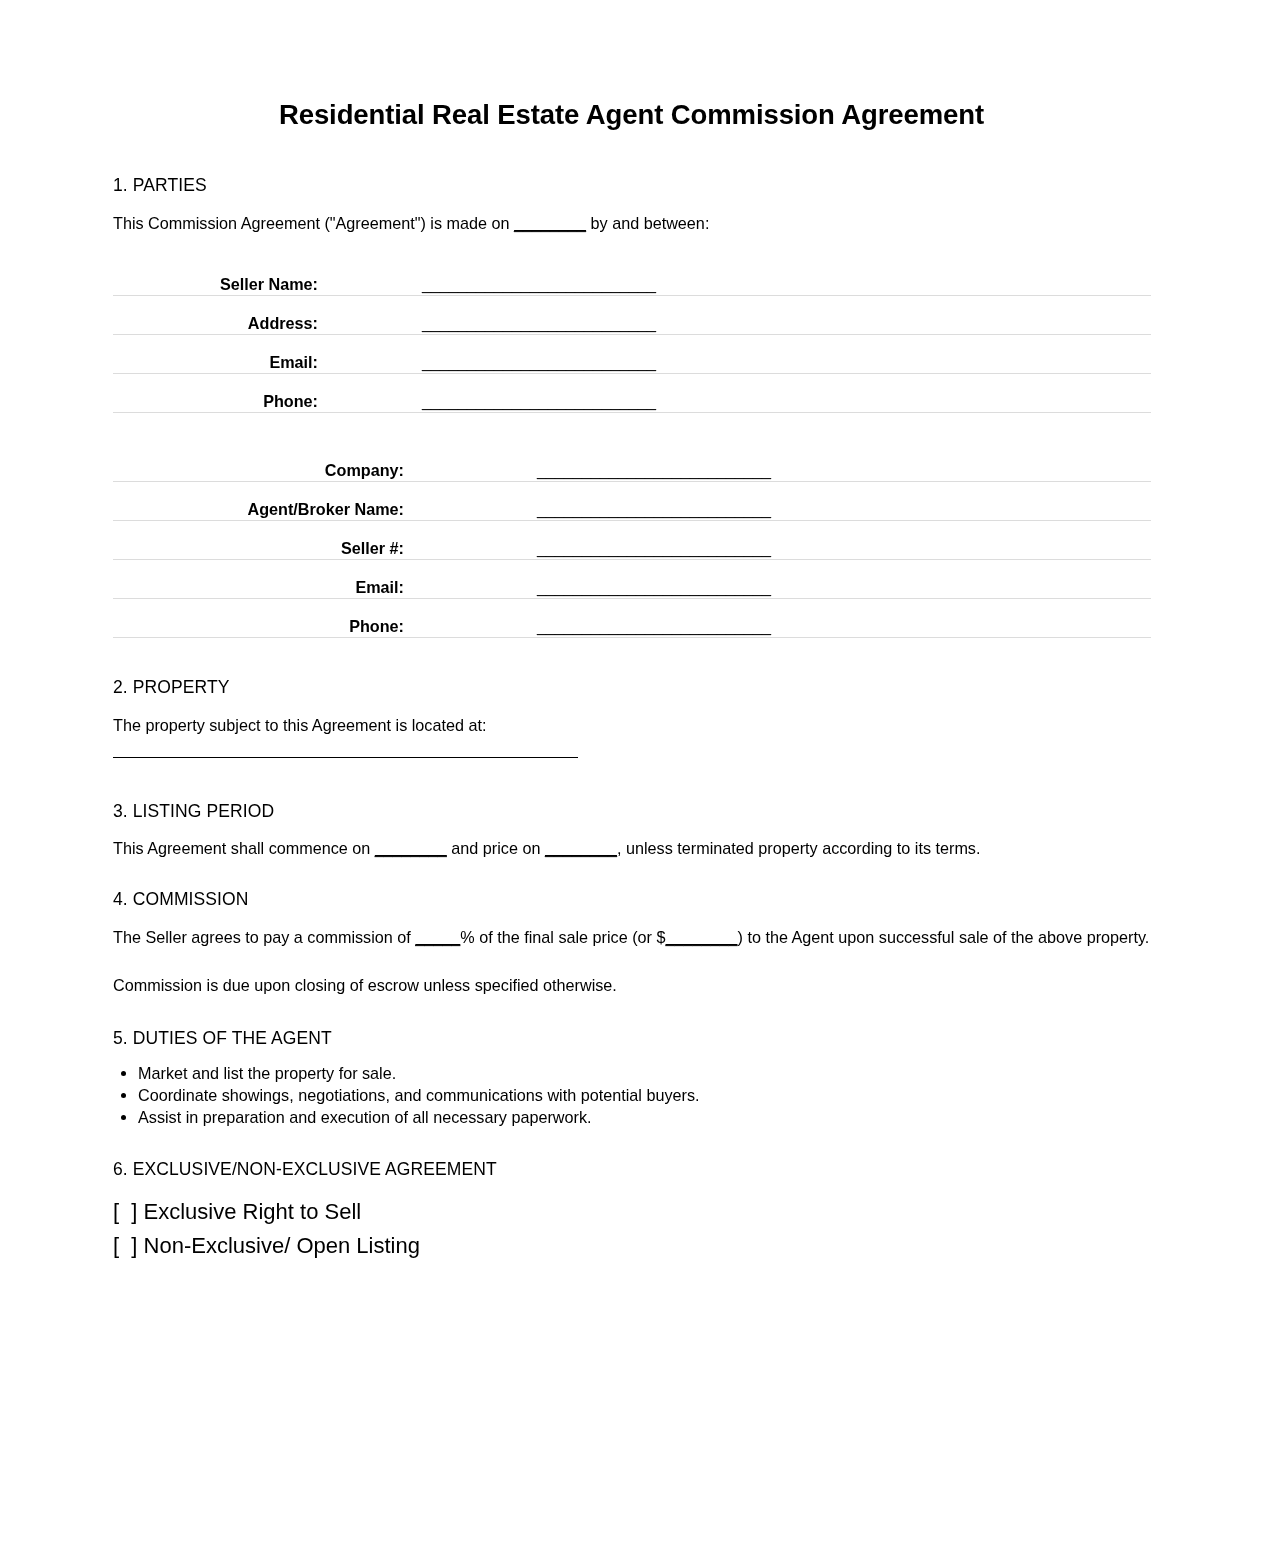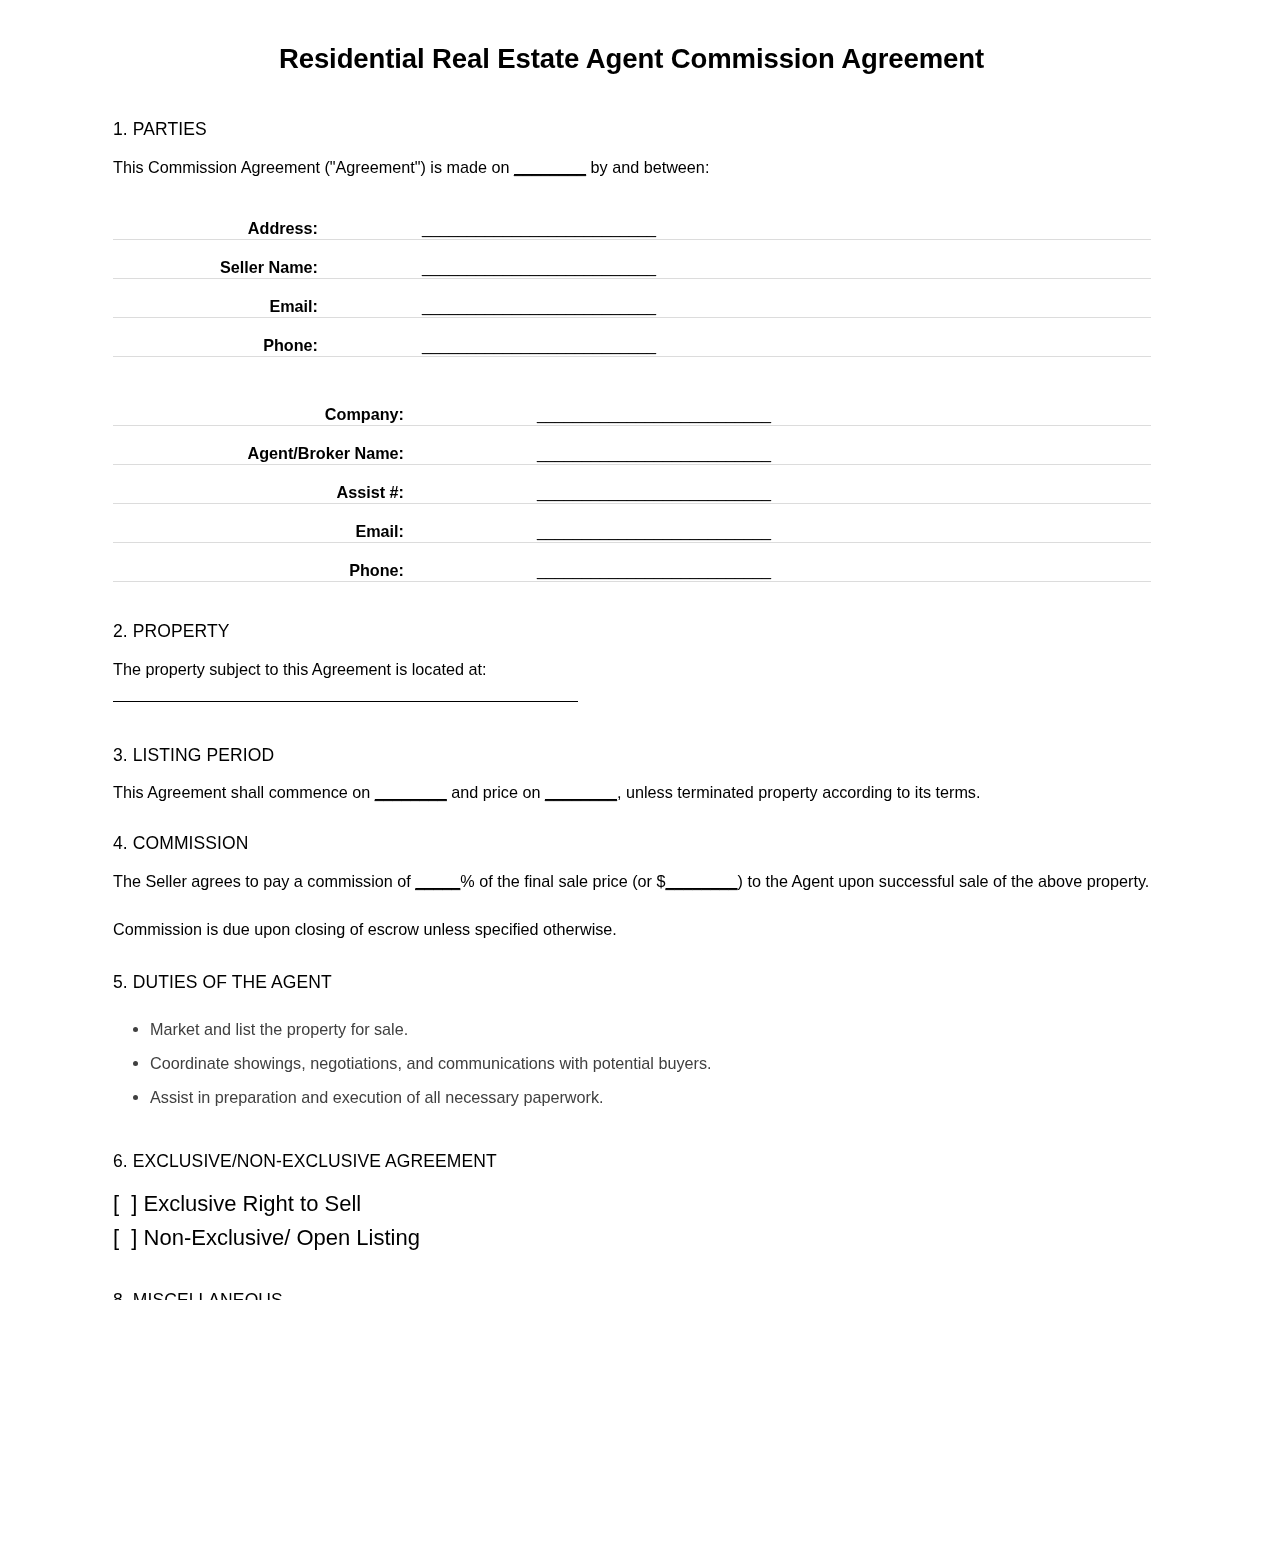--- a/index.html
+++ b/index.html
@@ -38,21 +38,21 @@
   .content {
     margin-left: 113px;
     width: 1038px;
   }
 
   h1.doc-title {
     font-size: 27.5px;
     font-weight: bold;
     text-align: center;
     margin: 0;
-    padding-top: 42px;
+    padding-top: 98px;
     letter-spacing: -0.1px;
     color: #000;
     line-height: 1.25;
   }
 
   h2.section-heading {
     font-size: 17.5px;
     font-weight: normal;
     margin: 0;
     color: #000;
@@ -124,23 +124,23 @@
   }
 
   ul.doc-list {
     margin: 0;
     padding: 0 0 0 25px;
     list-style-type: disc;
   }
   ul.doc-list li {
     font-size: 16.2px;
     line-height: 1.33;
-    margin: 12px;
-    padding: 0;
-    color: #404040;
+    margin: 0;
+    padding: 0;
+    color: #000000;
   }
 
   .checkline {
     font-size: 22px;
     line-height: 1.55;
     white-space: pre;
     color: #000;
   }
   .sp-14 { height: 14px; }
   .sp-16 { height: 16px; }
@@ -173,25 +173,25 @@
 
     <div class="sp-22"></div>
 
     <table class="party-table seller-table">
       <colgroup>
         <col class="col-lbl">
         <col class="col-val">
       </colgroup>
       <tbody>
         <tr>
+          <td class="lbl">Seller Name:</td>
+          <td class="val">__________________________</td>
+        </tr>
+        <tr>
           <td class="lbl">Address:</td>
-          <td class="val">__________________________</td>
-        </tr>
-        <tr>
-          <td class="lbl">Seller Name:</td>
           <td class="val">__________________________</td>
         </tr>
         <tr>
           <td class="lbl">Email:</td>
           <td class="val">__________________________</td>
         </tr>
         <tr>
           <td class="lbl">Phone:</td>
           <td class="val">__________________________</td>
         </tr>
@@ -208,21 +208,21 @@
       <tbody>
         <tr>
           <td class="lbl">Company:</td>
           <td class="val">__________________________</td>
         </tr>
         <tr>
           <td class="lbl">Agent/Broker Name:</td>
           <td class="val">__________________________</td>
         </tr>
         <tr>
-          <td class="lbl">Assist #:</td>
+          <td class="lbl">Seller #:</td>
           <td class="val">__________________________</td>
         </tr>
         <tr>
           <td class="lbl">Email:</td>
           <td class="val">__________________________</td>
         </tr>
         <tr>
           <td class="lbl">Phone:</td>
           <td class="val">__________________________</td>
         </tr>

